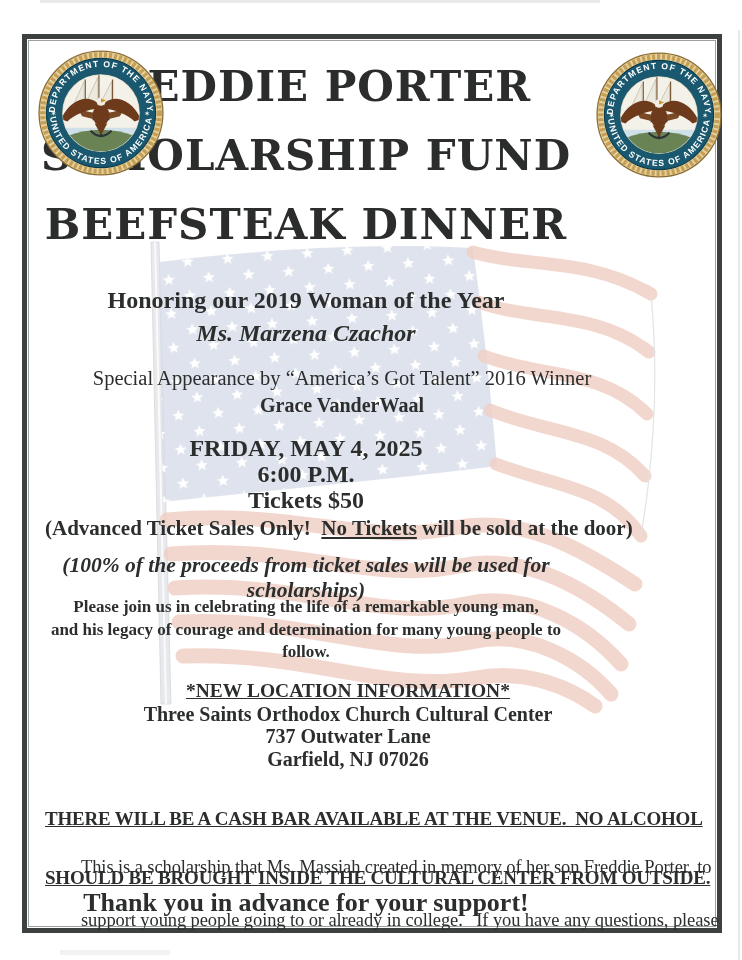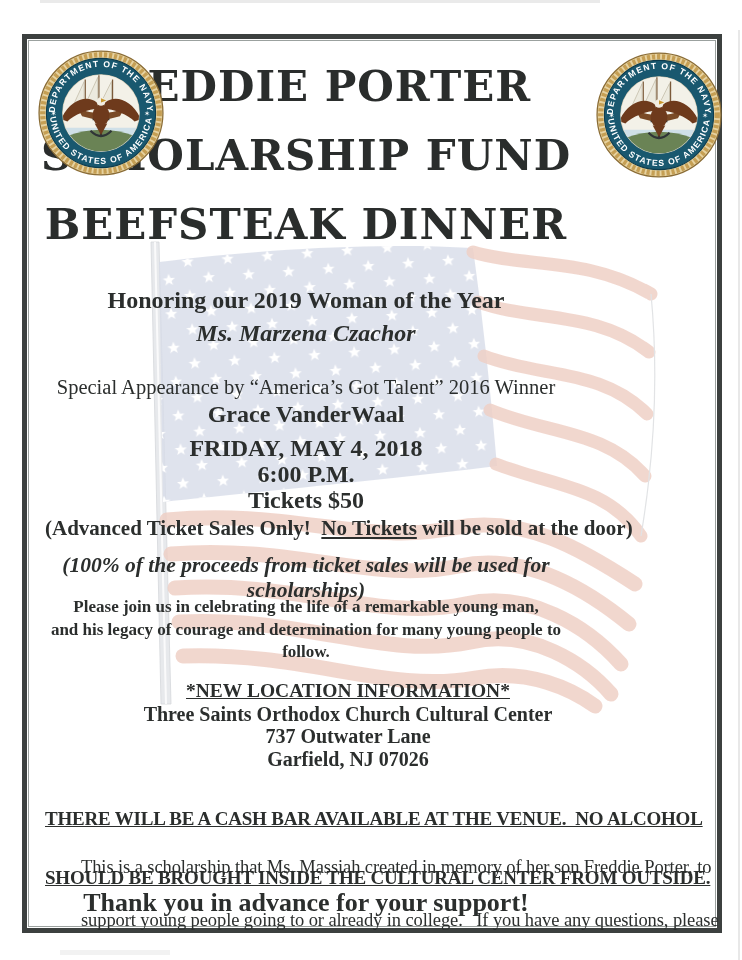--- a/index.html
+++ b/index.html
@@ -23,23 +23,23 @@
   .seal-text{fill:#ffffff;font-family:"Liberation Sans", sans-serif;font-size:8.2px;font-weight:bold;letter-spacing:1.1px;}
   .seal-star{fill:#ffffff;font-size:7px;}
   .sec{position:absolute;left:22px;width:568px;text-align:center;z-index:2;}
   .prewrap{white-space:pre;margin-left:23px;}
   .title{
     top:52px;font-family:"DejaVu Serif", serif;font-weight:bold;
     font-size:42px;line-height:69px;letter-spacing:1px;color:#2a2d2c;
   }
   .honoring{top:284px;font-family:"Liberation Serif", serif;font-weight:bold;font-size:24px;line-height:33px;}
   .honoree{font-style:italic;}
-  .special{top:375px;}
+  .special{top:366px;margin-left:36px;}
   .special-intro{font-size:20.5px;line-height:25px;}
-  .performer{font-weight:bold;font-size:24px;line-height:28px;}
+  .performer{font-weight:bold;font-size:20px;line-height:28px;}
   .event{top:435px;font-weight:bold;font-size:24px;line-height:26px;}
   .event-note{font-size:21px;margin-top:2px;}
   .u{text-decoration:underline;}
   .proceeds{top:553px;font-weight:bold;font-style:italic;font-size:21.5px;}
   .join{top:596px;font-weight:bold;font-size:17px;line-height:22.5px;}
   .location{top:680px;line-height:22.5px;padding-left:42px;}
   .loc-header{font-weight:bold;font-size:19.5px;text-decoration:underline;}
   .loc-line{font-weight:bold;font-size:20px;}
   .cashbar{top:770px;font-weight:bold;font-size:19px;line-height:19.5px;letter-spacing:-0.2px;}
   .cashbar div{text-decoration:underline;}
@@ -180,21 +180,21 @@
   <div>Honoring our 2019 Woman of the Year</div>
   <div class="honoree">Ms. Marzena Czachor</div>
 </div>
 
 <div class="sec special">
   <div class="special-intro">Special Appearance by “America’s Got Talent” 2016 Winner</div>
   <div class="performer">Grace VanderWaal</div>
 </div>
 
 <div class="sec event">
-  <div>FRIDAY, MAY 4, 2018</div>
+  <div>FRIDAY, MAY 4, 2025</div>
   <div>6:00 P.M.</div>
   <div>Tickets $50</div>
   <div class="event-note prewrap"><span>(Advanced Ticket Sales Only!  </span><span class="u">No Tickets</span><span> will be sold at the door)</span></div>
 </div>
 
 <div class="sec proceeds">(100% of the proceeds from ticket sales will be used for scholarships)</div>
 
 <div class="sec join">
   <div>Please join us in celebrating the life of a remarkable young man,</div>
   <div>and his legacy of courage and determination for many young people to</div>

